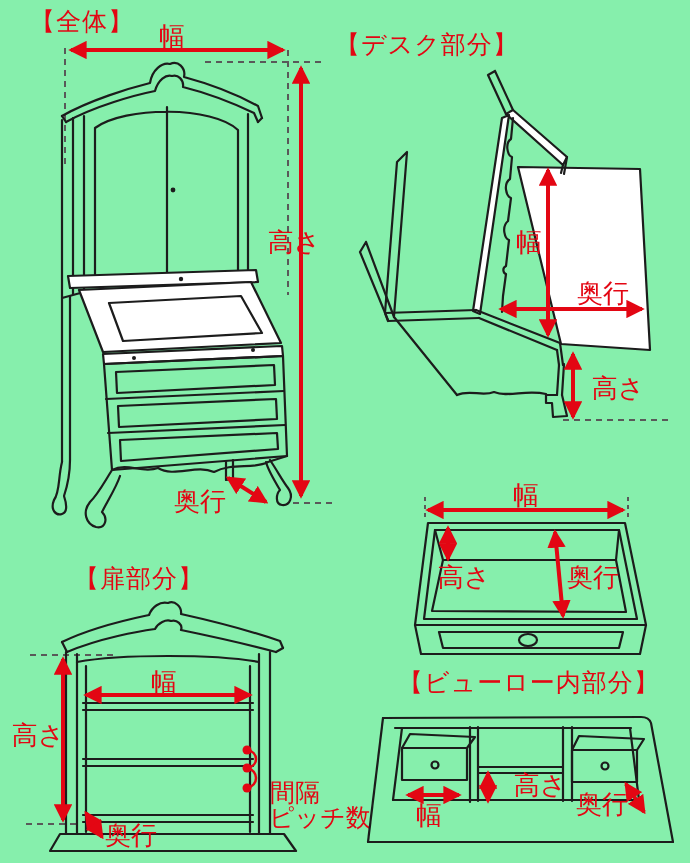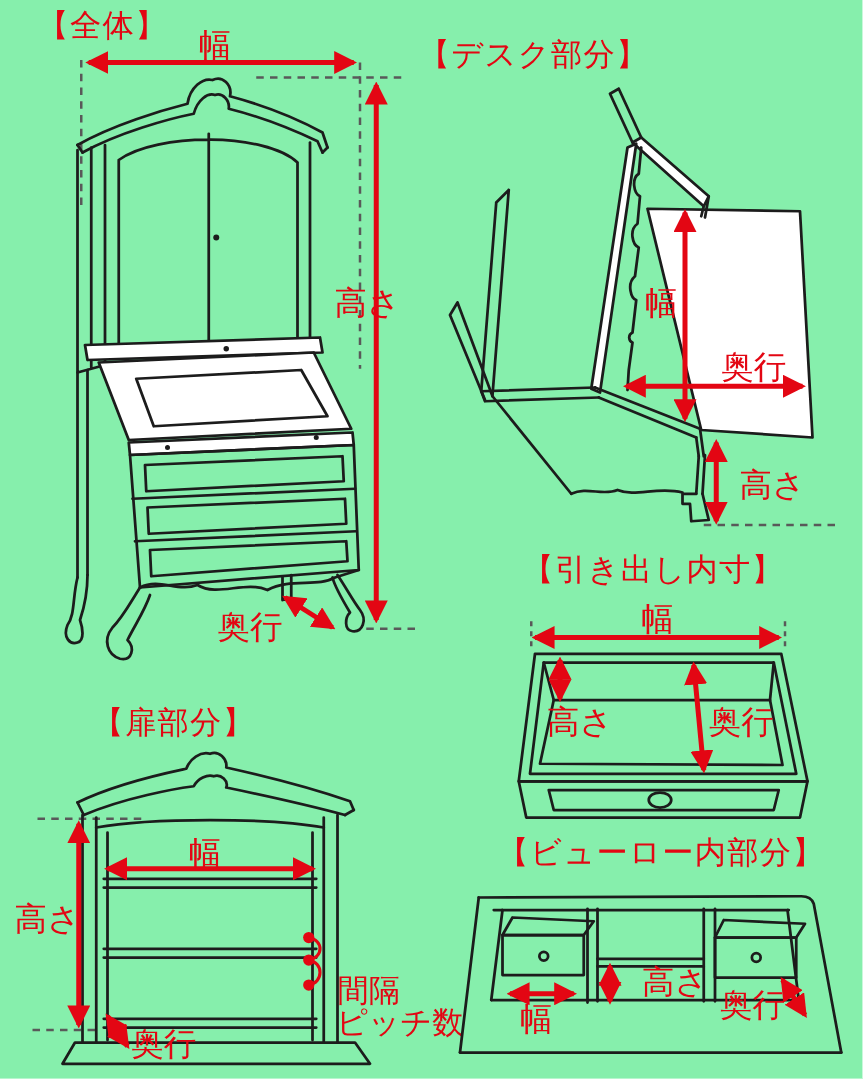--- a/index.html
+++ b/index.html
@@ -132,21 +132,20 @@
         <line class="arr" x1="171" y1="288" x2="312" y2="288" marker-start="url(#m2)" marker-end="url(#m2)"></line>
         <line class="arr" x1="243" y1="333" x2="243" y2="396" marker-start="url(#m2)" marker-end="url(#m2)"></line>
       </g>
       <text class="lbl" x="199" y="230" text-anchor="middle">幅</text>
       <text class="lbl" x="273" y="281" text-anchor="middle">奥行</text>
       <text class="lbl" x="288" y="376" text-anchor="middle">高さ</text>
     </svg>
   </div>
 
   <div class="sec" style="left:390px;top:435px;width:300px;height:235px;">
-    <div class="sec-title" style="left:28px;top:8px;">【引き出し内寸】</div>
     <svg width="300" height="235" viewBox="0 0 300 235">
       <defs>
         <marker id="m3" viewBox="0 0 10 10" refX="8.5" refY="5" markerWidth="4.6" markerHeight="4.6" orient="auto-start-reverse">
           <path d="M0,0 L10,5 L0,10 z" fill="#e30613"></path>
         </marker>
       </defs>
       <g>
         <path class="dash" style="stroke-dasharray:4 4;" d="M35,62 V86"></path>
         <path class="dash" style="stroke-dasharray:4 4;" d="M238,62 V86"></path>
       </g>

